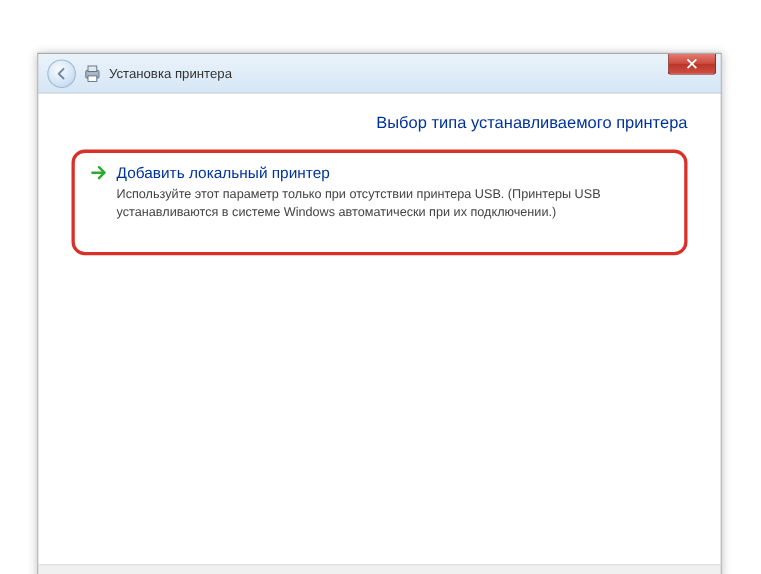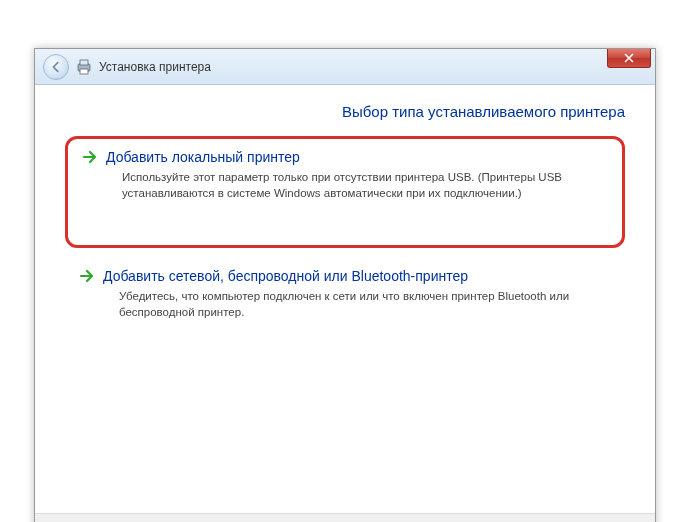--- a/index.html
+++ b/index.html
@@ -85,21 +85,21 @@
       font-weight: normal;
       text-align: right;
     }
     .option {
       padding: 10px 14px 14px 14px;
       margin-bottom: 10px;
     }
     .option.highlighted {
       border: 3px solid #d9302a;
       border-radius: 12px;
-      padding-bottom: 44px;
+      padding-bottom: 28px;
     }
     .option-head {
       display: flex;
       align-items: center;
       margin-bottom: 4px;
     }
     .arrow-icon {
       width: 16px;
       height: 16px;
       margin-right: 8px;
@@ -108,21 +108,21 @@
     }
     .option-title {
       font-size: 14px;
       color: #003399;
       font-weight: normal;
     }
     .option-desc {
       font-size: 11.5px;
       color: #444;
       line-height: 1.4;
-      margin-left: 40px;
+      margin-left: 24px;
     }
     .footer {
       height: 46px;
       background: #f0f0f0;
       border-top: 1px solid #dcdcdc;
       display: flex;
       align-items: center;
       justify-content: flex-end;
       padding: 0 14px;
       gap: 8px;
@@ -178,31 +178,20 @@
         <span class="arrow-icon">
           <svg viewBox="0 0 16 16">
             <path d="M2 8 L12 8 M8 3 L13 8 L8 13" stroke="#2ea82e" stroke-width="2.2" fill="none" stroke-linecap="round" stroke-linejoin="round"></path>
           </svg>
         </span>
         <span class="option-title">Добавить локальный принтер</span>
       </div>
       <div class="option-desc">Используйте этот параметр только при отсутствии принтера USB. (Принтеры USB устанавливаются в системе Windows автоматически при их подключении.)</div>
     </div>
 
-    <div class="option">
-      <div class="option-head">
-        <span class="arrow-icon">
-          <svg viewBox="0 0 16 16">
-            <path d="M2 8 L12 8 M8 3 L13 8 L8 13" stroke="#2ea82e" stroke-width="2.2" fill="none" stroke-linecap="round" stroke-linejoin="round"></path>
-          </svg>
-        </span>
-        <span class="option-title">Добавить сетевой, беспроводной или Bluetooth-принтер</span>
-      </div>
-      <div class="option-desc">Убедитесь, что компьютер подключен к сети или что включен принтер Bluetooth или беспроводной принтер.</div>
-    </div>
   </div>
 
   <div class="footer">
     <button class="btn disabled">Далее</button>
     <button class="btn">Далее</button>
   </div>
 
 </div>
 
 </body></html>

